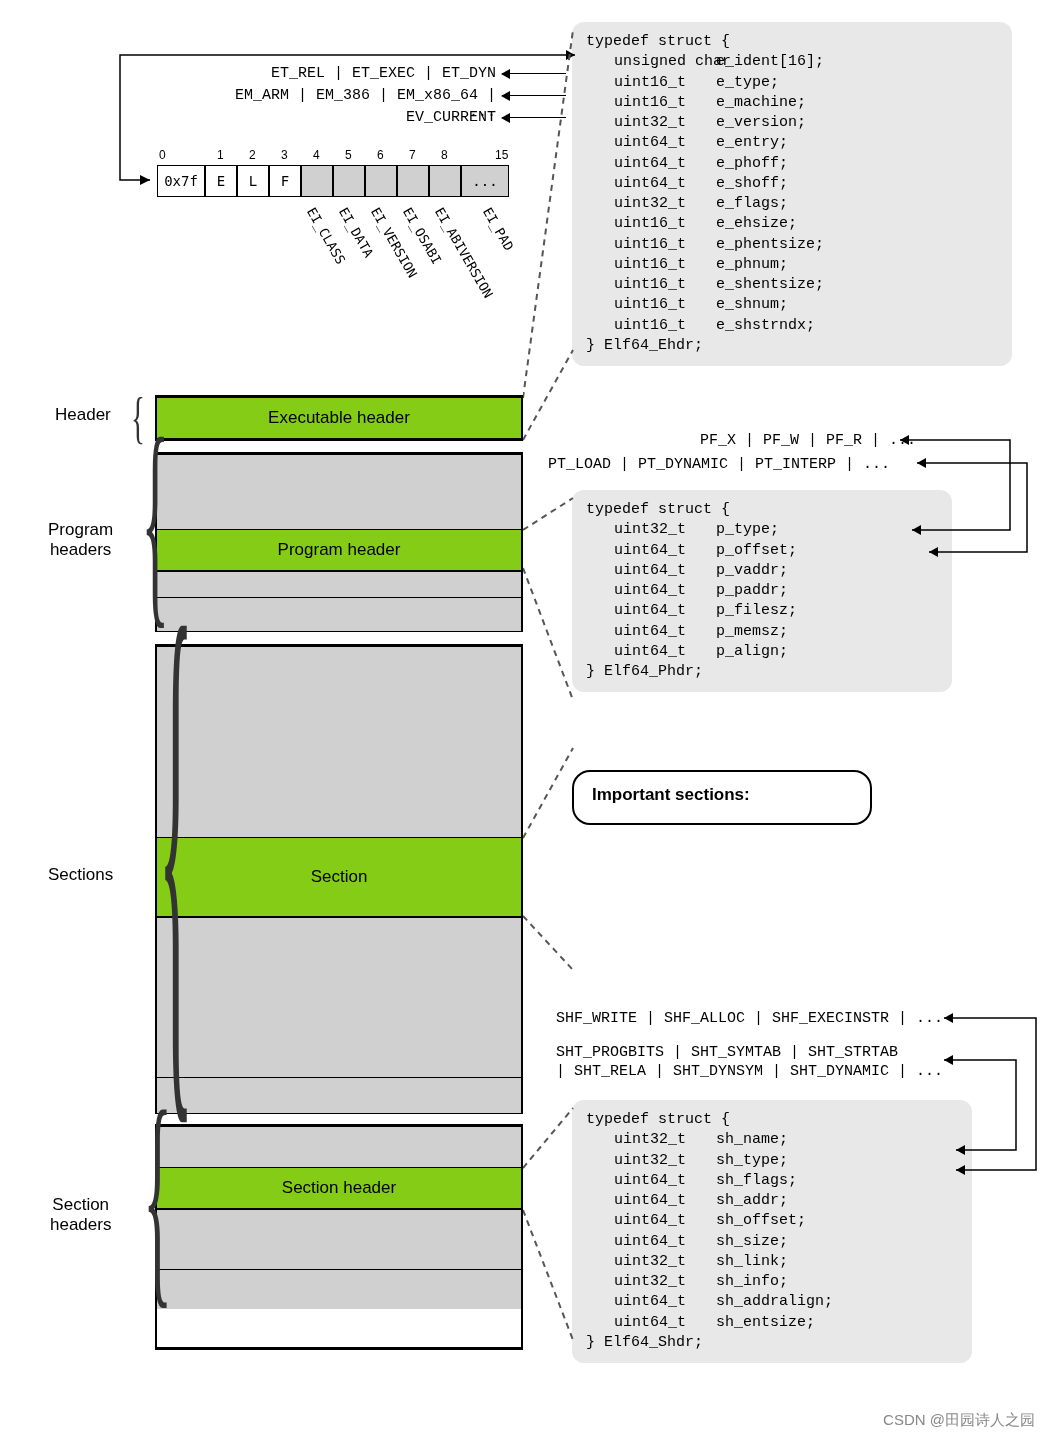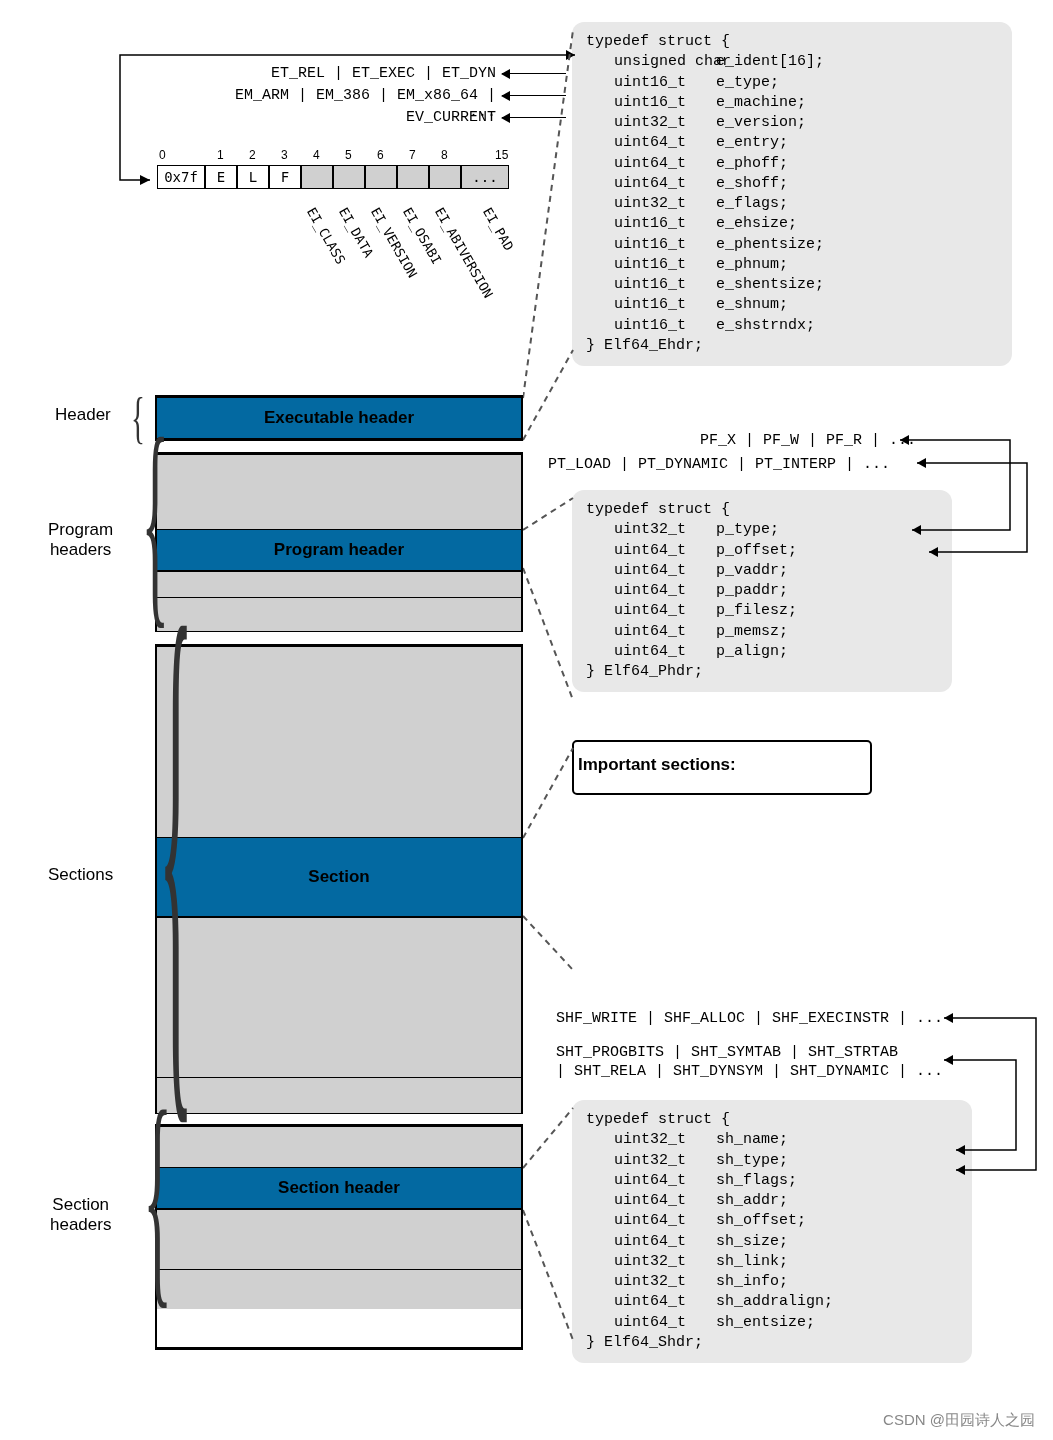--- a/index.html
+++ b/index.html
@@ -6,39 +6,39 @@
   body { font-family: "Segoe UI", Arial, sans-serif; background: #fff; width: 1053px; height: 1440px; position: relative; }
   .mono { font-family: "Consolas", "Courier New", monospace; font-size: 15px; line-height: 1.35; }
   
   
   .label { position: absolute; font-size: 17px; }
   
   
   .brace { position: absolute; font-family: serif; line-height: 1; color: #333; }
   .sblock { border: 2px solid #000; position: absolute; left: 155px; width: 368px; }
   .sblock.thick { border-top-width: 3px; border-bottom-width: 3px; }
-  .shead { height: 42px; background: #0369a1; display: flex; align-items: center; justify-content: center; font-weight: bold; font-size: 17px; border-bottom: 1px solid #000; }
+  .shead { height: 42px; background: #84cc16; display: flex; align-items: center; justify-content: center; font-weight: normal; font-size: 17px; border-bottom: 1px solid #000; }
   .sgray { background: #d0d0d0; }
   .srow { border-top: 1px solid #000; text-align: center; }
   
   
   .codebox { position: absolute; background: #e8e8e8; border-radius: 12px; padding: 10px 14px 10px 14px; }
   .codebox .line { white-space: pre; }
   .codebox .ti { display: inline-block; width: 130px; padding-left: 28px; }
   
-  .sections-box { position: absolute; border: 2px solid #000; border-radius: 5px; padding: 12px 4px; background: #fff; }
+  .sections-box { position: absolute; border: 2px solid #000; border-radius: 18px; padding: 12px 18px; background: #fff; margin-top: 30px; }
   
   .annot { position: absolute; font-family: "Consolas","Courier New",monospace; font-size: 15px; text-align: right; }
   
   .arrowL { position: absolute; height: 0; border-top: 1.5px solid #000; }
   .arrowL::before { content: ""; position: absolute; left: -1px; top: -5px; border-style: solid; border-width: 5px 9px 5px 0; border-color: transparent #000 transparent transparent; }
   
   
   .bytes { position: absolute; left: 157px; top: 165px; }
-  .byte-row { display: flex; height: 24px; }
+  .byte-row { display: flex; height: 32px; }
   .byte-row .c { width: 32px; border: 1px solid #000; display: flex; align-items: center; justify-content: center; font-family: monospace; font-size: 14px; }
   .byte-row .c.first { width: 48px; }
   .byte-row .c.g { background: #d0d0d0; }
   .idx { font-size: 12px; position: absolute; top: -17px; }
   .rot { position: absolute; transform: rotate(60deg); transform-origin: top left; font-size: 13px; font-family: monospace; }
   
   .watermark { position: absolute; right: 18px; bottom: 10px; font-size: 15px; color: #888; }
   
   svg.conn { position: absolute; pointer-events: none; }
 </style>

